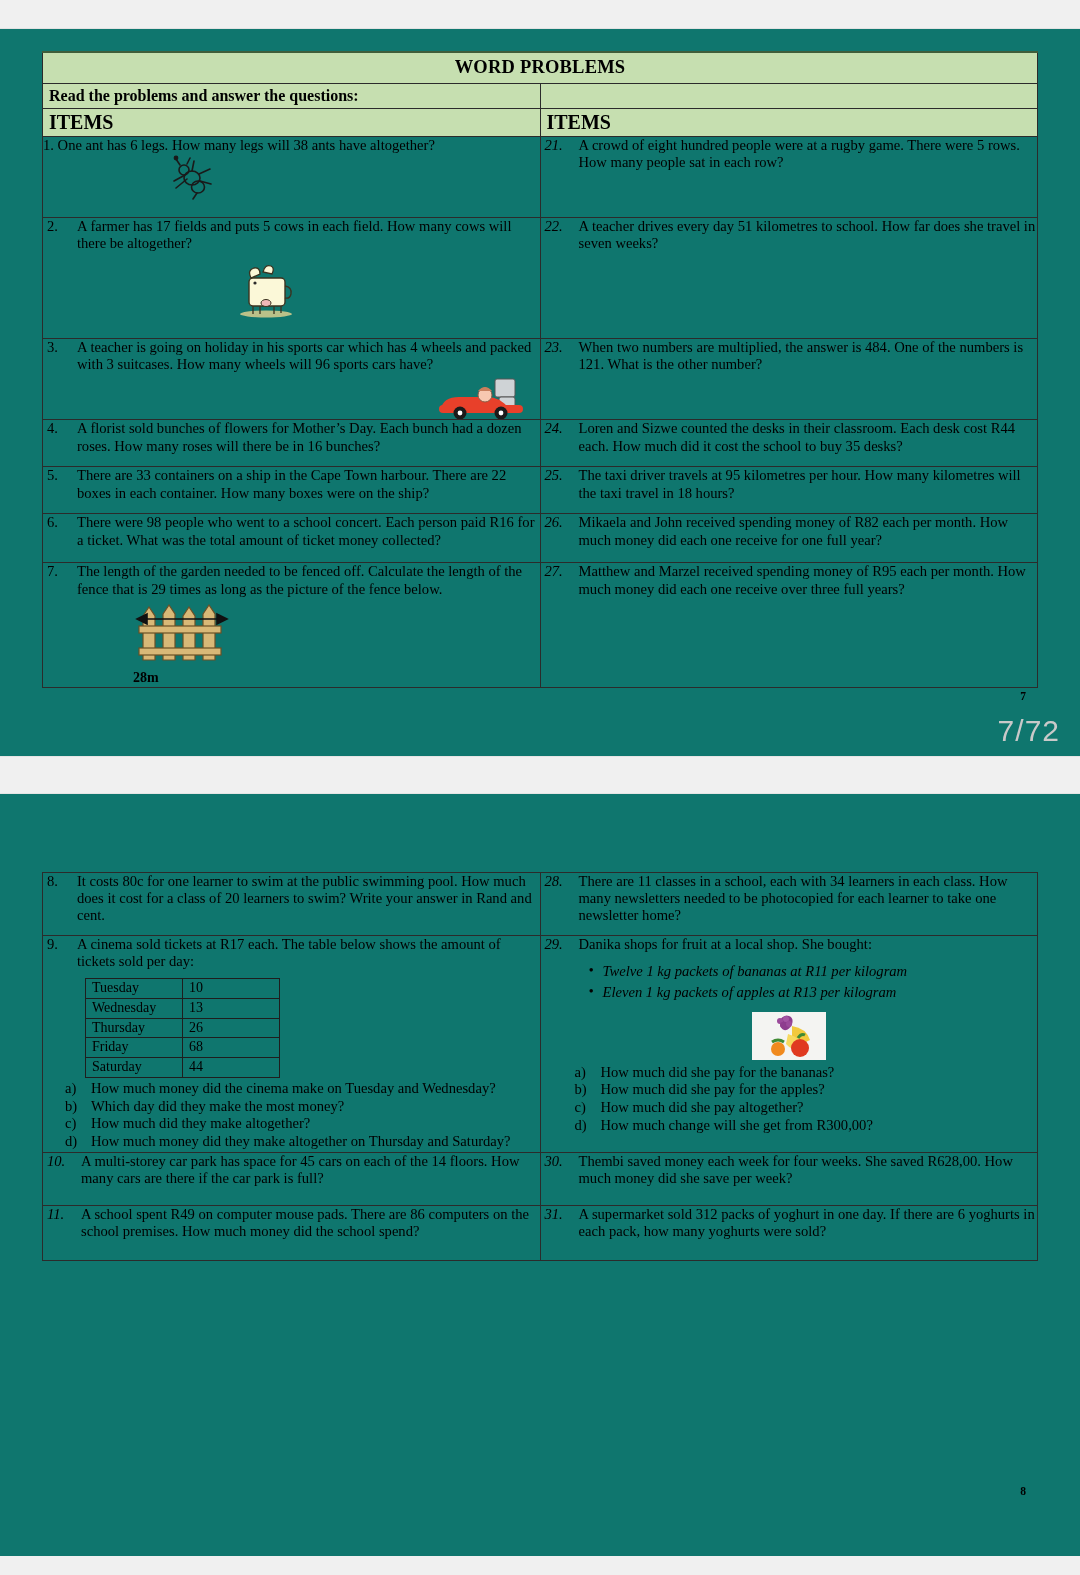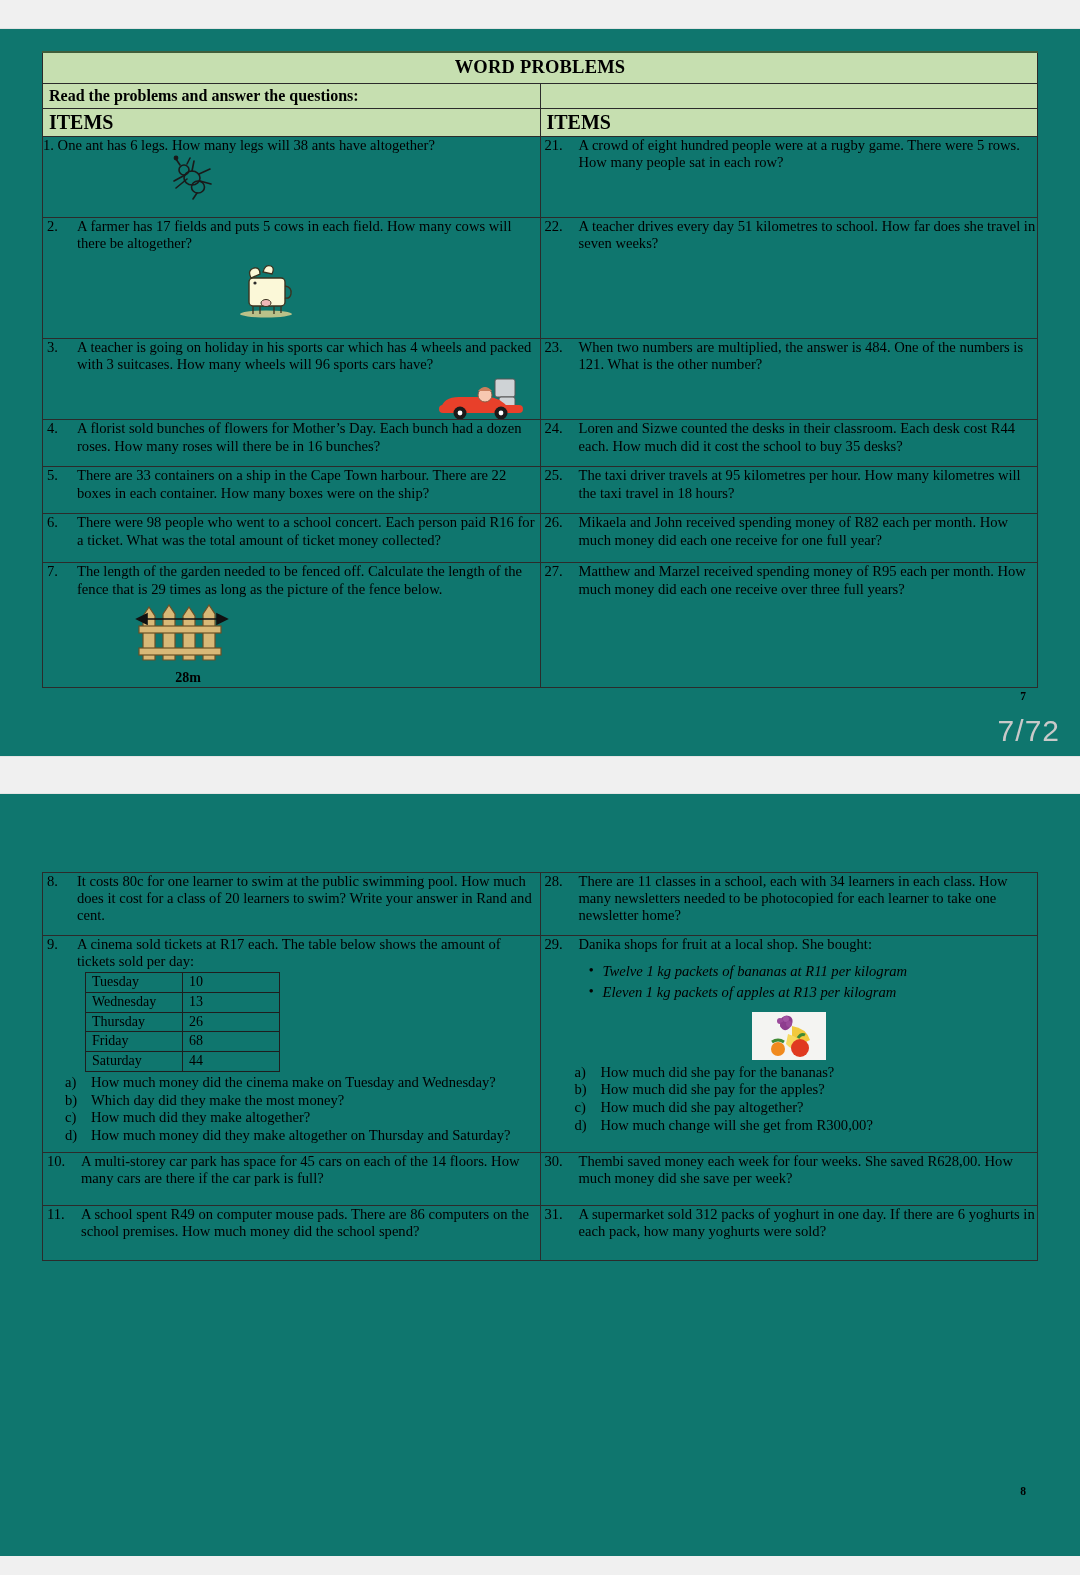--- a/index.html
+++ b/index.html
@@ -51,36 +51,36 @@
   }
   .qcell{
     font-size:14.6px;
     line-height:1.18;
     padding:4px 6px 4px 6px;
     position:relative;
   }
   .qnum-inline{display:block;}
   .qflex{display:flex;align-items:flex-start;}
   .qnum{width:30px;flex:0 0 30px;text-align:left;padding-left:4px;}
-  .qnum.wide{width:34px;flex:0 0 34px;}
+  .qnum.wide{width:34px;flex:0 0 34px;font-style:italic;}
   .qbody{flex:1 1 auto;}
   .sublist{margin:2px 0 0 0;padding:0;list-style:none;}
   .sublist li{display:flex;align-items:flex-start;font-size:14.6px;line-height:1.22;}
   .sublist .lbl{width:26px;flex:0 0 26px;}
   .bullets{margin:8px 0 8px 0;padding:0 0 0 48px;list-style:none;font-style:italic;}
   .bullets li{font-size:14.6px;line-height:1.45;position:relative;padding-left:14px;}
   .bullets li:before{content:"\2022";position:absolute;left:0;top:-1px;}
 
-  .mini-table{border-collapse:collapse;margin:2px 0 2px 42px;}
+  .mini-table{border-collapse:collapse;margin:8px 0 2px 42px;}
   .mini-table td{border:1px solid #1e1e1e;font-size:14px;line-height:1.12;padding:1px 6px 2px 6px;}
   .mini-table td.day{width:84px;}
   .mini-table td.val{width:84px;}
   .art-left{display:block;margin-left:120px;}
   .fence-wrap{margin-left:90px;margin-top:4px;}
-  .cap{font-weight:bold;font-size:14px;text-align:center;width:150px;margin-left:90px;margin-top:2px;}
+  .cap{font-weight:bold;font-size:14px;text-align:left;width:150px;margin-left:90px;margin-top:2px;}
 
   .folio{
     width:996px;margin:2px auto 0 auto;text-align:right;
     font-size:11.5px;font-weight:bold;padding-right:12px;box-sizing:border-box;
   }
   .pager{
     text-align:right;width:1040px;margin:12px auto 0 auto;
     font-size:30px;color:#c9c9c9;font-family:"Liberation Sans",sans-serif;
     letter-spacing:1px;
   }

